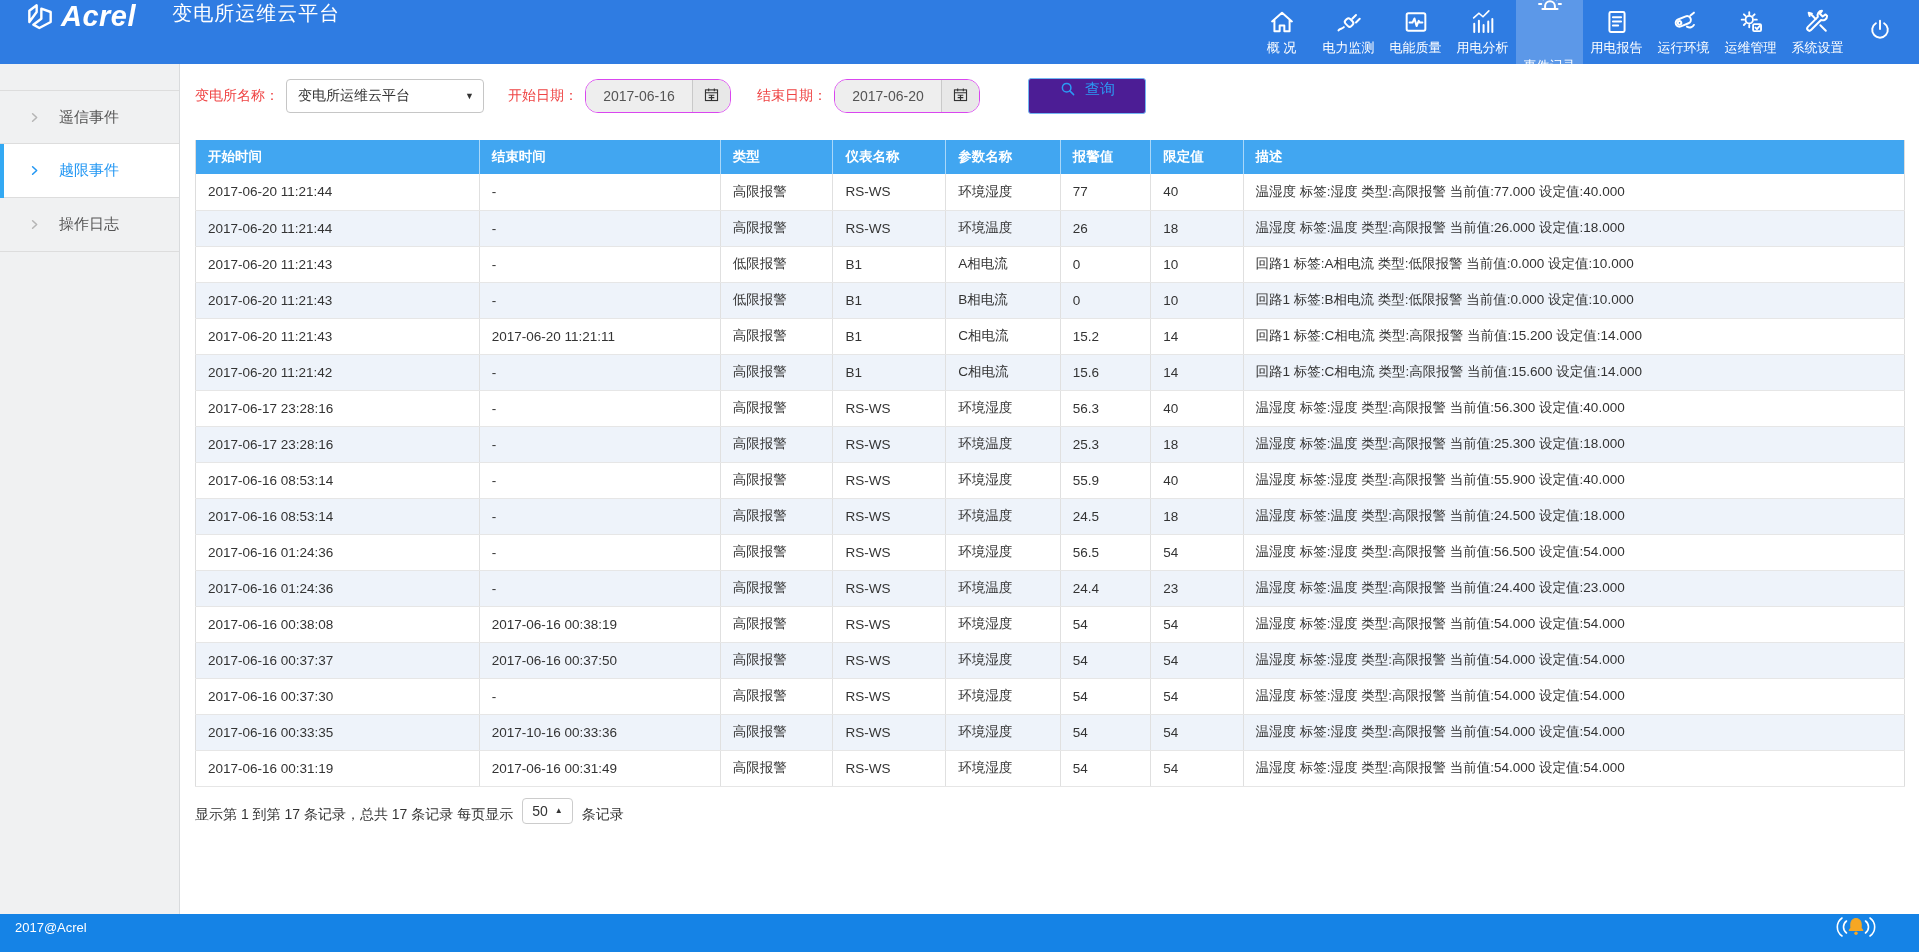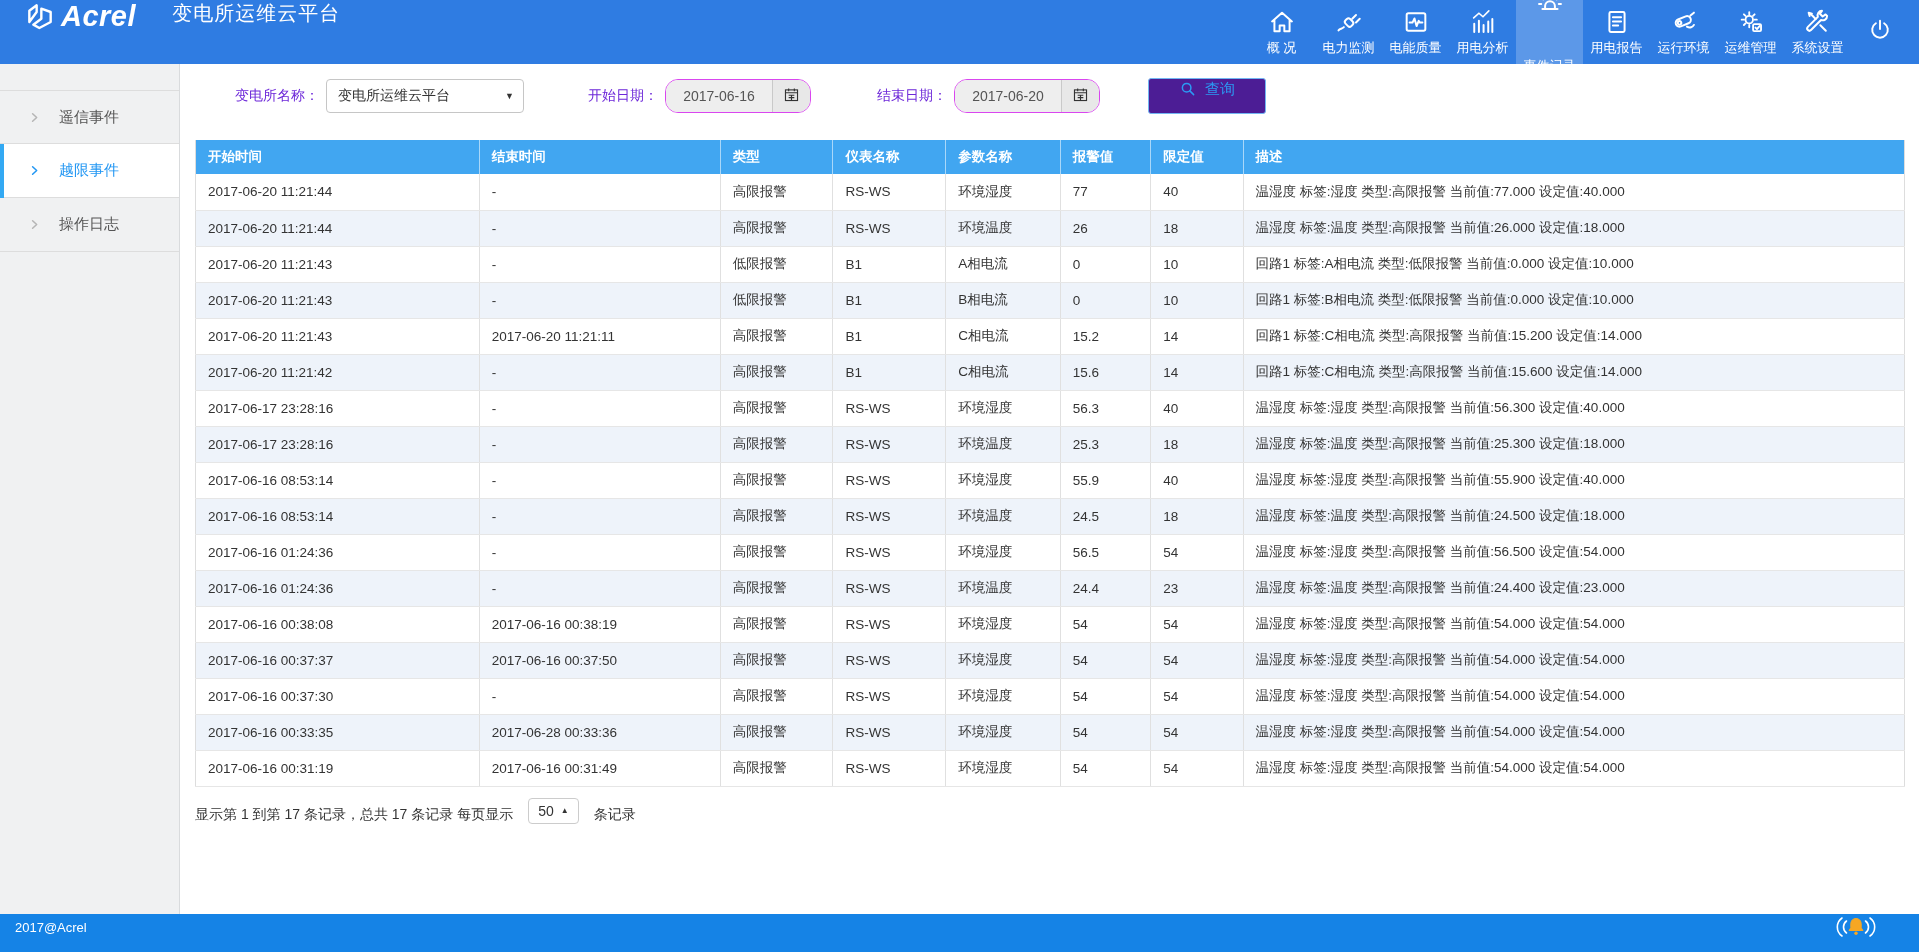--- a/index.html
+++ b/index.html
@@ -33,21 +33,21 @@
   .side-item:first-child { border-top:1px solid #ddd; }
   .side-chevron { margin:0 18px 0 28px; color:#b5b5b5; display:flex; }
   .side-chevron svg { width:13px; height:13px; }
   .side-item.active { background:#fff; color:var(--accent,#2196f3); }
   .side-item.active::before { content:""; position:absolute; left:0; top:0; bottom:-1px; width:4px; background:var(--sidebar-active-bar,#33a9f3); }
   .side-item.active .side-chevron { color:var(--accent,#2196f3); }
   .main { flex:1; padding:14px 14px 0 15px; background:#fff; }
 
   
   .filterbar { display:flex; align-items:center; height:36px; }
-  .flabel { font-size:14px; color:#6d28d9; margin-right:7px; white-space:nowrap;margin-left:40px; }
+  .flabel { font-size:14px; color:#ef4444; margin-right:7px; white-space:nowrap; }
   .select { width:198px; height:34px; border:1px solid #c6c6c6; border-radius:4px; background:#fff; display:flex; align-items:center; justify-content:space-between; padding:0 9px 0 11px; font-size:14px; color:#333; margin-right:24px; cursor:pointer; }
   .caret { font-size:9px; color:#333; }
   .dategroup { display:flex; border:1px solid #d946ef; border-radius:13px; overflow:hidden; margin-right:26px; height:34px; }
   .dateinput { width:106px; border:none; outline:none; background:#eee; text-align:center; font-size:14px; color:#555; font-family:inherit; }
   .calbtn { width:38px; border:none; border-left:1px solid #c9c9c9; background:#e8e8e8; display:flex; align-items:center; justify-content:center; color:#333; cursor:pointer; padding:0; }
   .calbtn svg { width:17px; height:17px; }
   .querybtn { margin-left:22px; width:118px; height:36px; background:#4c1d95; border:1px solid #72b6f3; border-radius:3px; color:#2b9af3; font-size:15px; display:flex; align-items:flex-start; justify-content:center; gap:8px; cursor:pointer; font-family:inherit; }
   .querybtn svg { width:18px; height:18px; }
 
   
@@ -60,21 +60,21 @@
   .events-table th:nth-child(4){ width:6.6%; }
   .events-table th:nth-child(5){ width:6.7%; }
   .events-table th:nth-child(6){ width:5.3%; }
   .events-table th:nth-child(7){ width:5.4%; }
   .events-table td { height:36px; padding:0 6px 0 12px; color:#333; border-right:1px solid #e0e0e0; border-bottom:1px solid #e6e6e6; overflow:hidden; white-space:nowrap; background:#fff; }
   .events-table td:last-child { border-right:none; }
   .events-table tr:nth-child(even) td { background:#eef3fa; }
 
   
   .pagination { display:flex; align-items:flex-end; margin-top:11px; font-size:14px; color:#333; }
-  .pagesize { display:flex; align-items:center; gap:7px; border:1px solid #ccc; border-radius:4px; background:#fff; padding:4px 9px; margin:0 15px; cursor:pointer; font-size:14px; color:#333; }
+  .pagesize { display:flex; align-items:center; gap:7px; border:1px solid #ccc; border-radius:4px; background:#fff; padding:4px 9px; margin:0 9px; cursor:pointer; font-size:14px; color:#333; }
   .upcaret { font-size:8px; color:#333; }
 
   
   .bottombar { position:fixed; left:0; bottom:0; width:1919px; height:38px; background:var(--footer-bg,#1583e6); color:#fff; display:flex; align-items:center; justify-content:space-between; padding:0 40px 12px 15px; font-size:13px; }
   .bell { display:flex; cursor:pointer; }
   .bell svg { width:46px; height:28px; display:block; }
 </style>
 </head>
 <body>
 
@@ -441,21 +441,21 @@
             <td>-</td>
             <td>高限报警</td>
             <td>RS-WS</td>
             <td>环境湿度</td>
             <td>54</td>
             <td>54</td>
             <td>温湿度 标签:湿度 类型:高限报警 当前值:54.000 设定值:54.000</td>
           </tr>
           <tr>
             <td>2017-06-16 00:33:35</td>
-            <td>2017-06-28 00:33:36</td>
+            <td>2017-10-16 00:33:36</td>
             <td>高限报警</td>
             <td>RS-WS</td>
             <td>环境湿度</td>
             <td>54</td>
             <td>54</td>
             <td>温湿度 标签:湿度 类型:高限报警 当前值:54.000 设定值:54.000</td>
           </tr>
           <tr>
             <td>2017-06-16 00:31:19</td>
             <td>2017-06-16 00:31:49</td>

